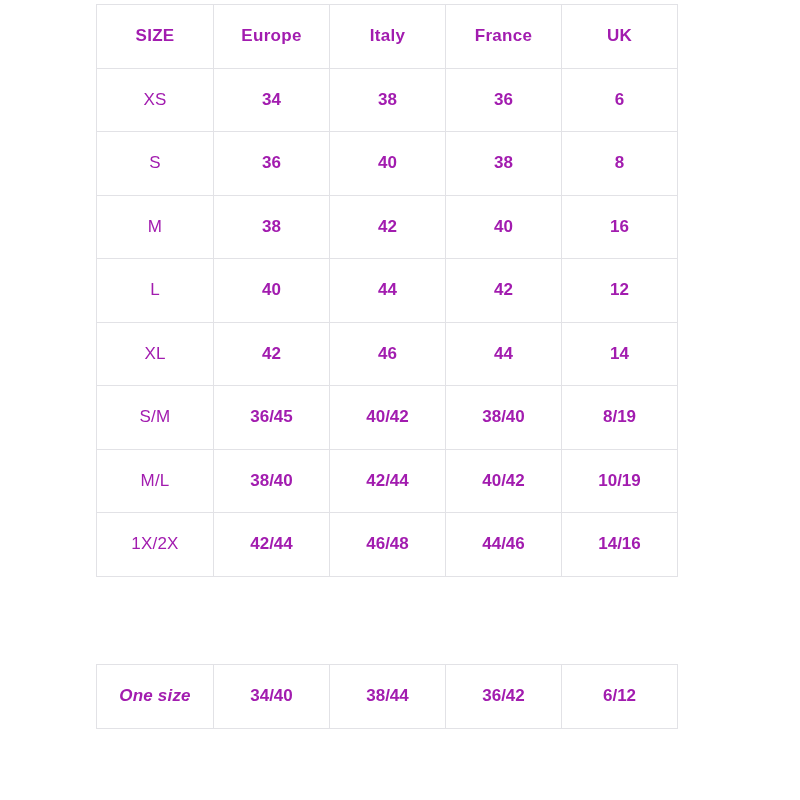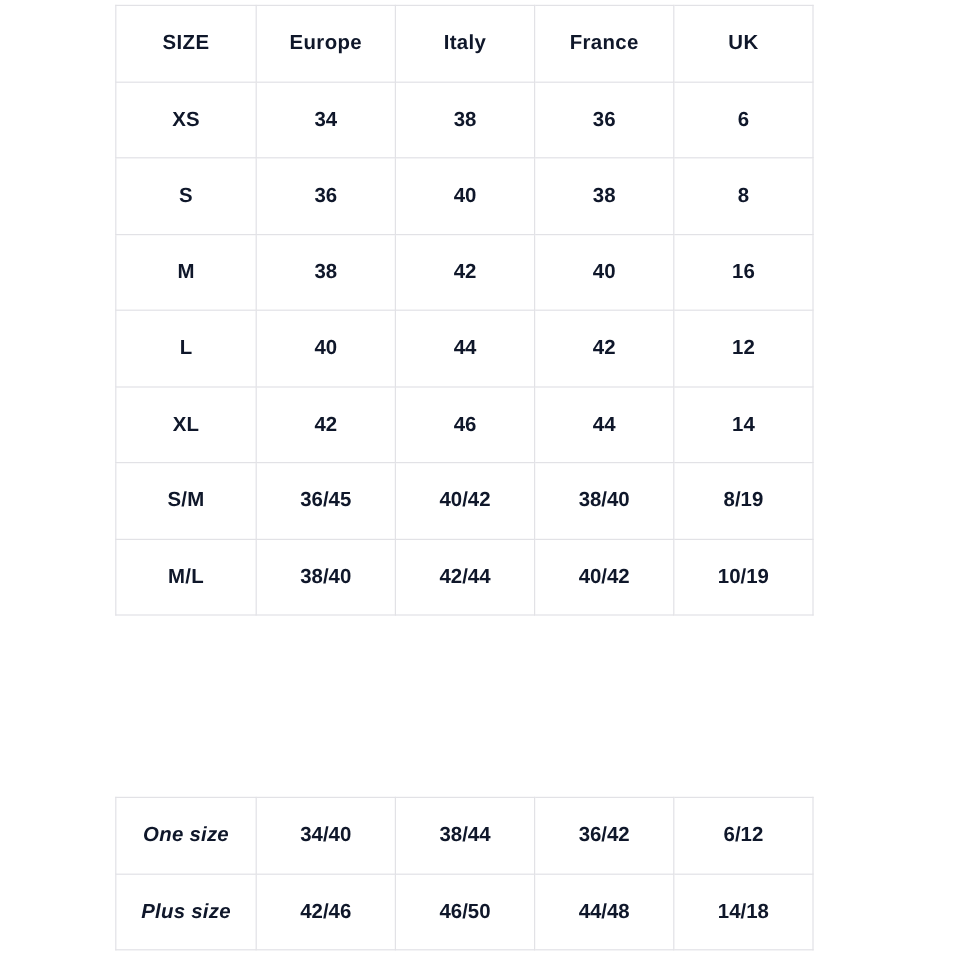--- a/index.html
+++ b/index.html
@@ -36,33 +36,33 @@
   }
   table.size-table col.c-size { width: 117px; }
   table.size-table col.c-col  { width: 116px; }
 
   table.size-table td {
     border: 1px solid #e2e2e6;
     text-align: center;
     vertical-align: middle;
     padding: 0;
     font-size: 17px;
-    color: #0f172a;
+    color: #a21caf;
     margin-top: 13px;
   }
   table.primary-table td { height: 62.5px; }
   table.secondary-table td { height: 62.5px; }
 
   td.head-cell {
     font-weight: bold;
     font-size: 16.5px;
     letter-spacing: 0.3px;
   }
   td.row-label {
-    font-weight: bold;
+    font-weight: normal;
     font-size: 17px;
     letter-spacing: 0.2px;
   }
   td.row-label-small {
     font-weight: bold;
     font-size: 16px;
     letter-spacing: 0.2px;
     font-style: italic;
   }
   td.value-cell {
@@ -142,43 +142,43 @@
       </tr>
 
       <tr>
         <td class="row-label">M/L</td>
         <td class="value-cell">38/40</td>
         <td class="value-cell">42/44</td>
         <td class="value-cell">40/42</td>
         <td class="value-cell">10/19</td>
       </tr>
 
+      <tr>
+        <td class="row-label">1X/2X</td>
+        <td class="value-cell">42/44</td>
+        <td class="value-cell">46/48</td>
+        <td class="value-cell">44/46</td>
+        <td class="value-cell">14/16</td>
+      </tr>
 
     </tbody>
   </table>
 
   <table class="size-table secondary-table">
     <colgroup>
       <col class="c-size">
         <col class="c-col">
         <col class="c-col">
         <col class="c-col">
         <col class="c-col">
     </colgroup>
     <tbody>
       <tr>
         <td class="row-label-small">One size</td>
         <td class="value-cell">34/40</td>
         <td class="value-cell">38/44</td>
         <td class="value-cell">36/42</td>
         <td class="value-cell">6/12</td>
       </tr>
-      <tr>
-        <td class="row-label-small">Plus size</td>
-        <td class="value-cell">42/46</td>
-        <td class="value-cell">46/50</td>
-        <td class="value-cell">44/48</td>
-        <td class="value-cell">14/18</td>
-      </tr>
     </tbody>
   </table>
 
 </div>
 
 </body></html>

